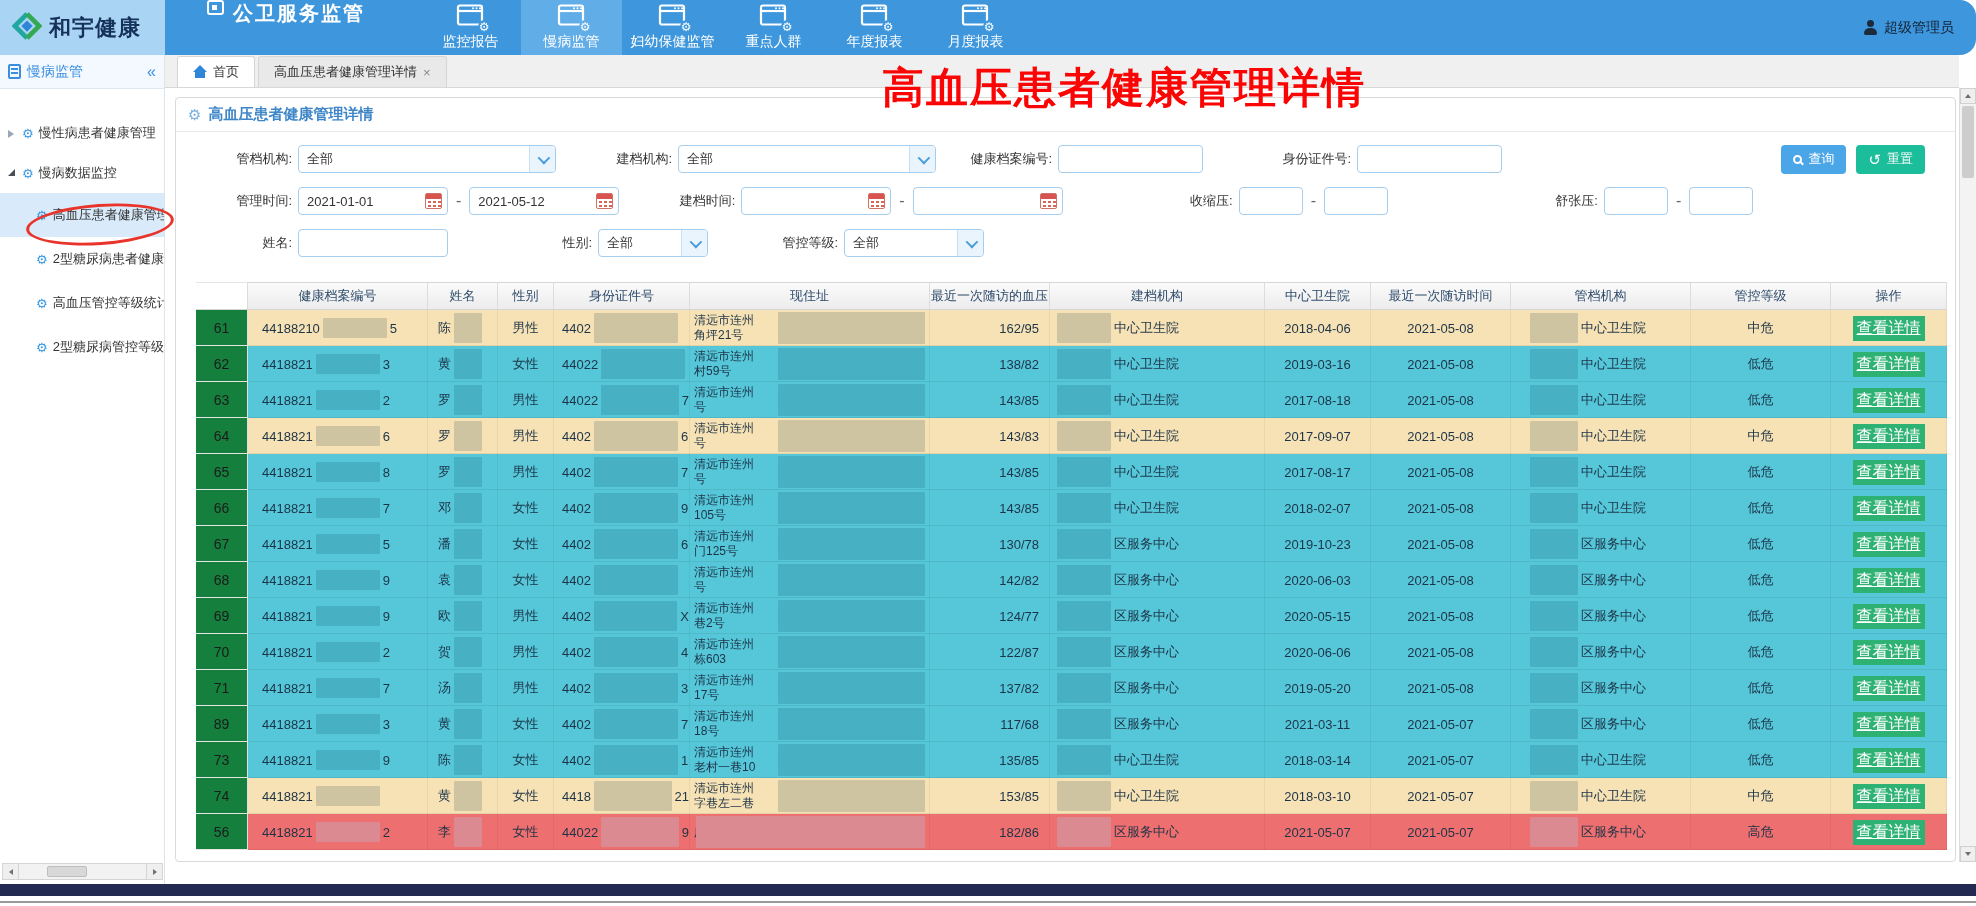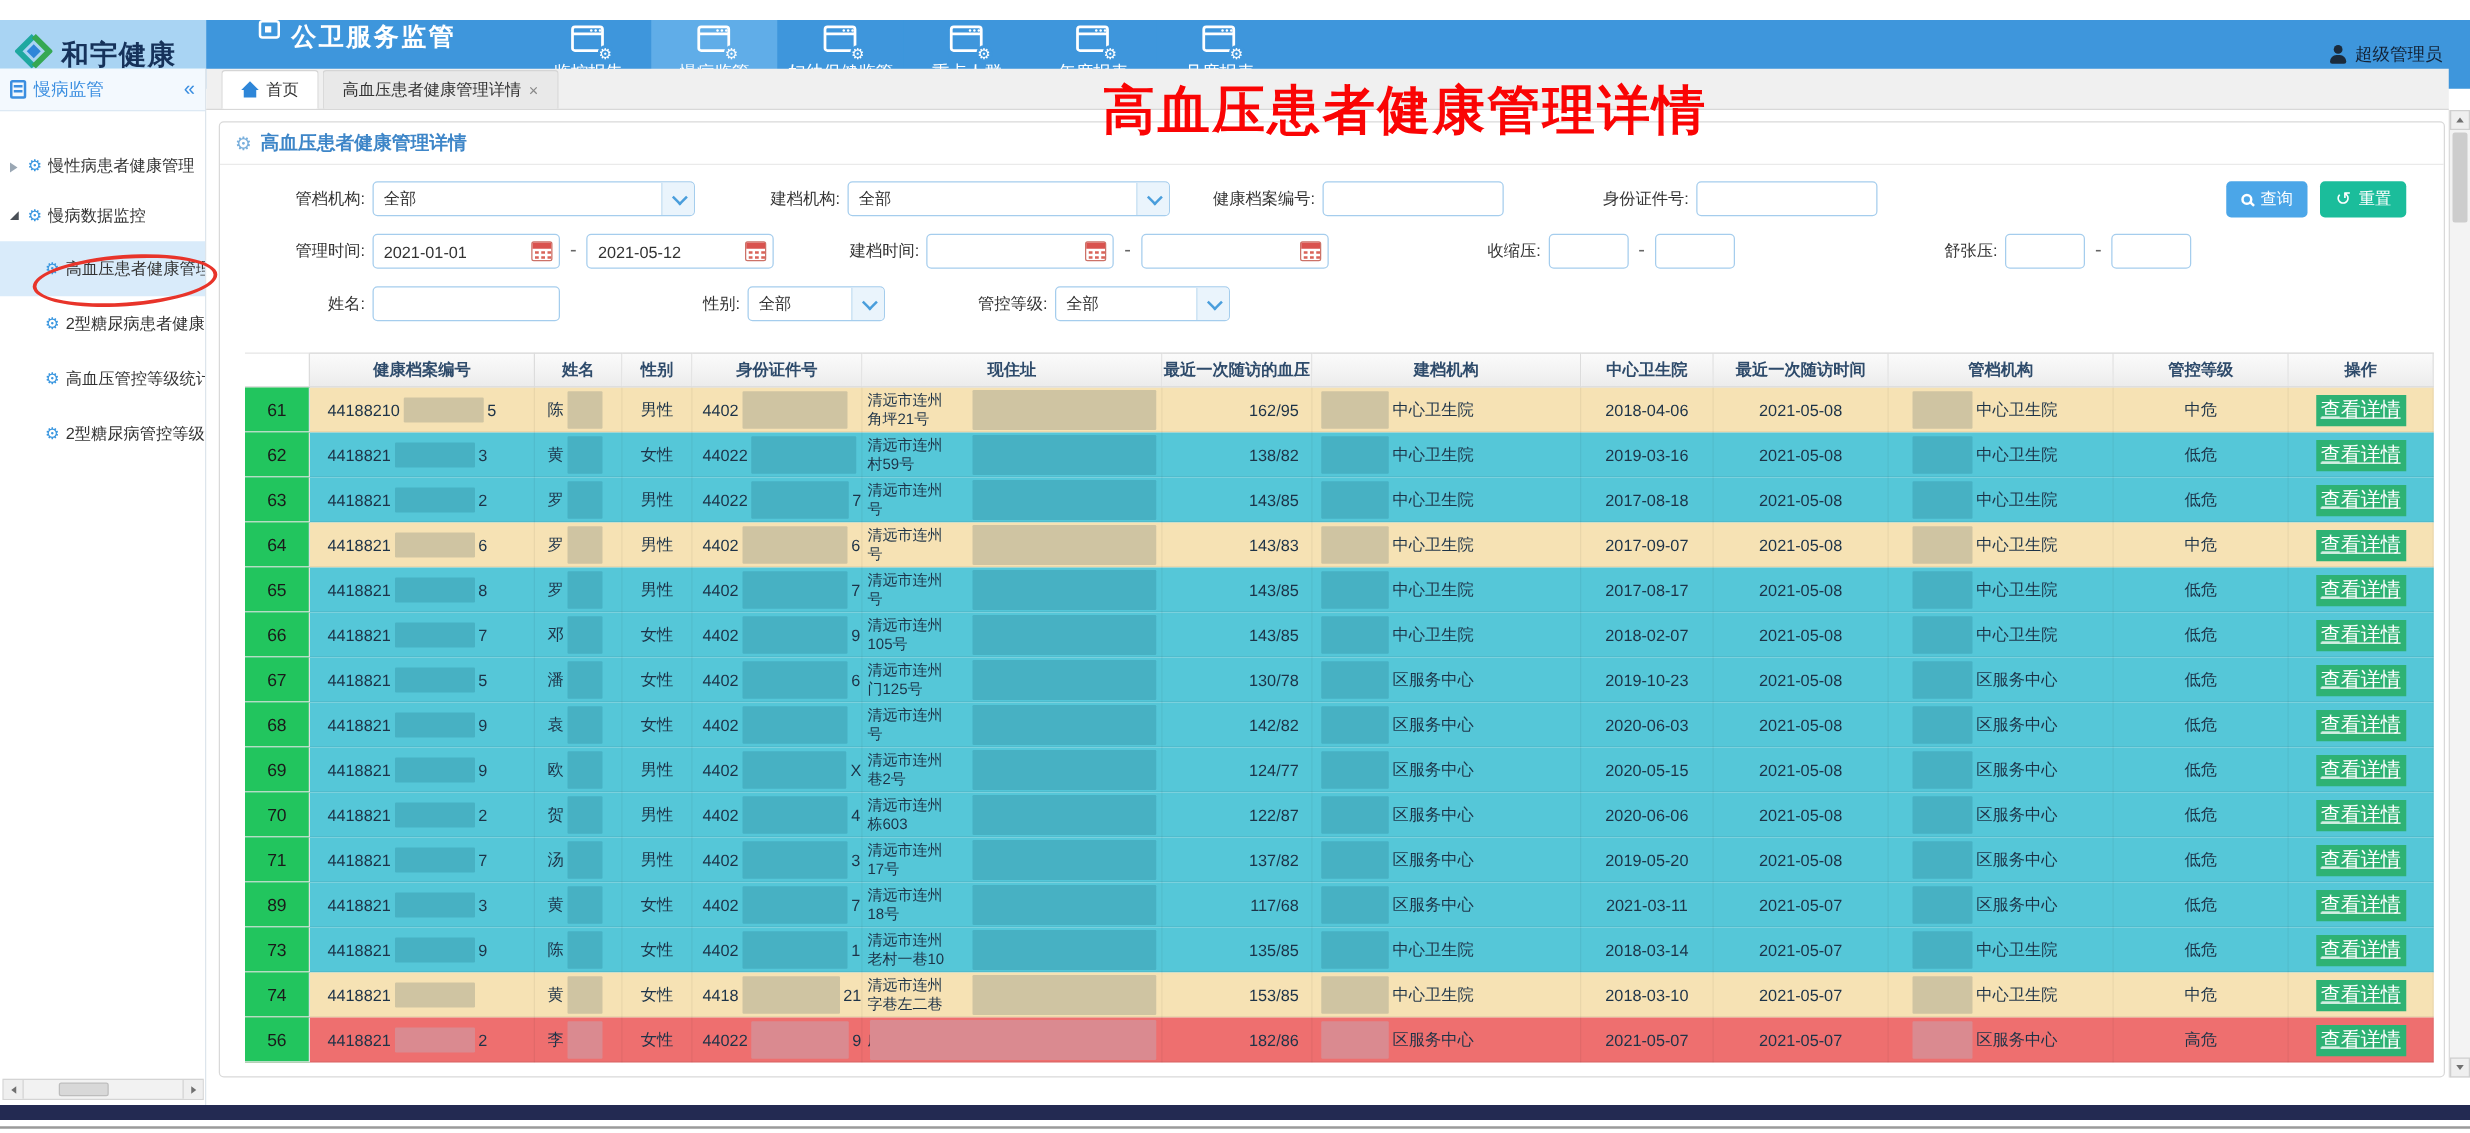--- a/index.html
+++ b/index.html
@@ -5,21 +5,21 @@
   * { box-sizing: border-box; margin: 0; padding: 0; }
   html,body { width:1976px; height:906px; }
   body {
     position: relative; overflow: hidden; background:#fff;
     font-family: "Liberation Sans", "DejaVu Sans", sans-serif;
     color:#333;
   }
   i { font-style: normal; }
 
   
-  .topbar { position:absolute; left:0; top:16px; width:100%; height:55px; background:#3E96DC; display:flex; align-items:stretch; }
+  .topbar { position:absolute; left:0; top:0; width:100%; height:55px; background:#3E96DC; display:flex; align-items:stretch;border-radius:16px; }
   .logo { width:165px; background:#A9D4F3; display:flex; align-items:center; gap:7px; padding-left:12px; }
   .logo-text { font-size:22px; font-weight:bold; color:#16325A; letter-spacing:1px; }
   .app-title { display:flex; gap:9px; margin-left:42px; color:#fff; font-size:20px; font-weight:bold; letter-spacing:2px; }
   .bubble-icon { width:17px; height:15px; border:2px solid #fff; border-radius:3px; position:relative; }
   .bubble-icon::after { content:''; position:absolute; left:3px; top:3px; width:5px; height:5px; background:#fff; }
   .nav { display:flex; margin-left:55px; }
   .nav-item { width:101px; background-color:#3E96DC; display:flex; flex-direction:column; align-items:center; justify-content:center; gap:3px; color:#fff; font-size:14px; cursor:pointer; }
   .nav-item.active { background-color:#60ADE8; }
   .nav-ico { position:relative; background-color:inherit; width:30px; height:26px; }
   .nav-gear { position:absolute; right:-5px; bottom:-4px; font-size:12px; line-height:1; color:#fff; background-color:inherit; border-radius:50%; padding:1px; }
@@ -89,28 +89,28 @@
   .btn { height:29px; border:none; border-radius:4px; color:#fff; font-size:13px; display:flex; align-items:center; gap:6px; padding:0 12px; cursor:pointer; }
   .btn.search { background:#4BA6E8; }
   .btn.reset { background:#1BBD9B; }
   .mag { position:relative; width:9px; height:9px; border:2px solid #fff; border-radius:50%; }
   .mag::after { content:''; position:absolute; right:-4px; bottom:-2px; width:5px; height:2px; background:#fff; transform:rotate(45deg); }
   .reset-ico { font-size:15px; line-height:1; }
 
   
   .table { margin:18px 0 0 20px; width:1751px; font-size:13px; }
   .t-head, .t-row { display:grid; grid-template-columns:52px 180px 70px 56px 136px 240px 120px 215px 106px 140px 180px 140px 116px; }
-  .th { height:28px; background:linear-gradient(#FBFBFB,#ECECEC); border-top:1px solid #D5D5D5; border-bottom:1px solid #D5D5D5; border-right:1px solid #DCDCDC; display:flex; align-items:center; justify-content:center; color:#2E4B6B; font-weight:bold; white-space:nowrap; }
+  .th { height:28px; background:linear-gradient(#FBFBFB,#ECECEC); border-top:1px solid #D5D5D5; border-bottom:1px solid #D5D5D5; border-right:1px solid #DCDCDC; display:flex; align-items:center; justify-content:center; color:#2E4B6B; font-weight:normal; white-space:nowrap; }
   .th.first { background:#fff; border-top:1px solid #E5E5E5; }
   .t-row { height:36px; box-shadow:inset 0 -1px rgba(0,0,0,0.07); cursor:pointer; }
   .t-row.low  { background:#55C7D8; }
   .t-row.mid  { background:#F6E2B4; }
   .t-row.high { background:#EE6F6F; }
   .td { display:flex; align-items:center; justify-content:center; color:#1D3348; border-right:1px solid rgba(0,0,0,0.05); overflow:hidden; white-space:nowrap; }
-  .td.num { background:#22c55e; color:#1A1A1A; font-size:14px; border-bottom:1px solid #E5E5E5; border-right:1px solid #E0E0E0; }
+  .td.num { background:#15803d; color:#1A1A1A; font-size:14px; border-bottom:1px solid #E5E5E5; border-right:1px solid #E0E0E0; }
   .td.archive { justify-content:flex-start; padding-left:14px; }
   .td.name { justify-content:flex-start; padding-left:10px; }
   .td.id { justify-content:flex-start; padding-left:8px; }
   .td.addr { flex-direction:column; align-items:flex-start; justify-content:center; padding:2px 4px; font-size:12px; line-height:15px; position:relative; }
   .td.bp { justify-content:flex-end; padding-right:10px; }
   .td.org { justify-content:flex-start; padding-left:4px; }
   .td.morg { justify-content:flex-start; padding-left:16px; }
   .redact { display:inline-block; height:20px; border-radius:1px; margin:0 3px; }
   .redact.tall { height:30px; }
   .w28{width:28px} .w48{width:48px} .w54{width:54px} .w84{width:84px} .w64r{width:64px}

